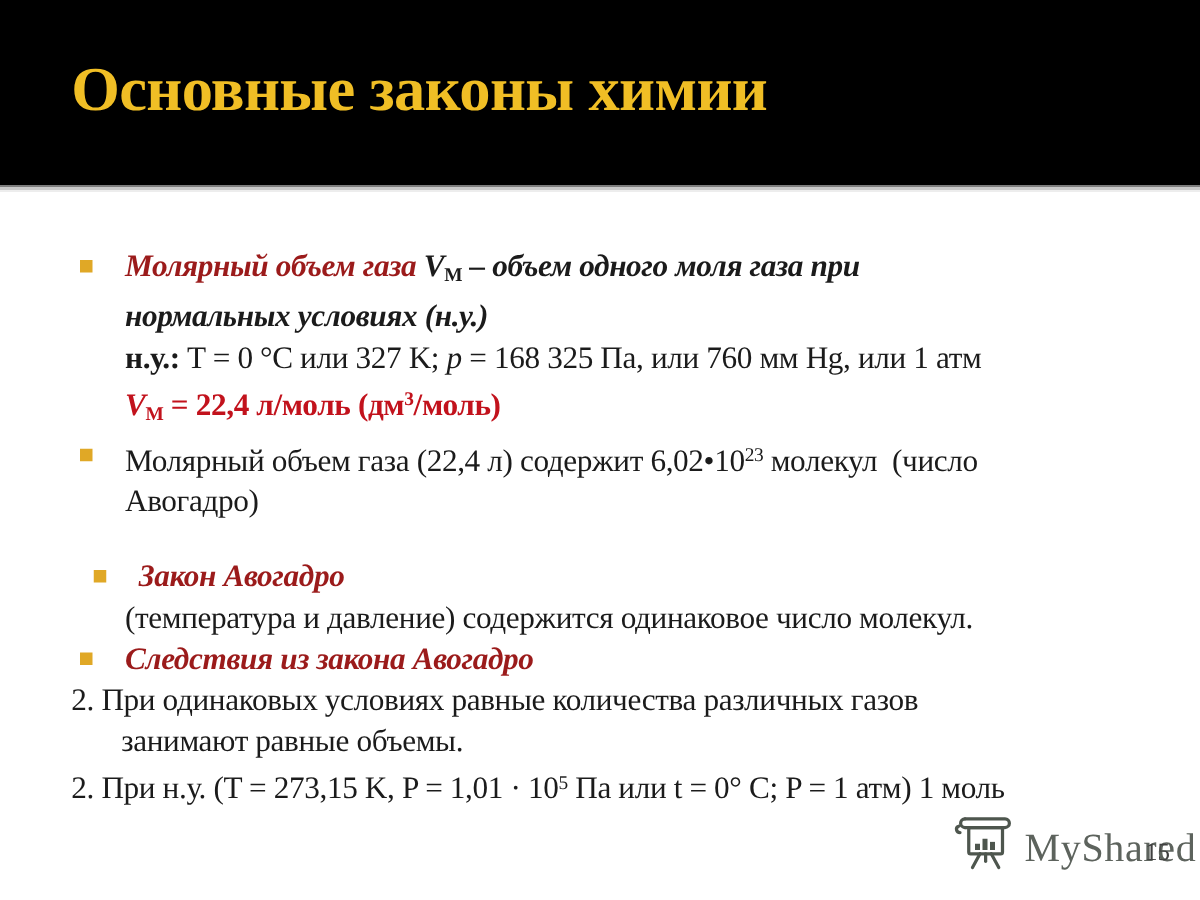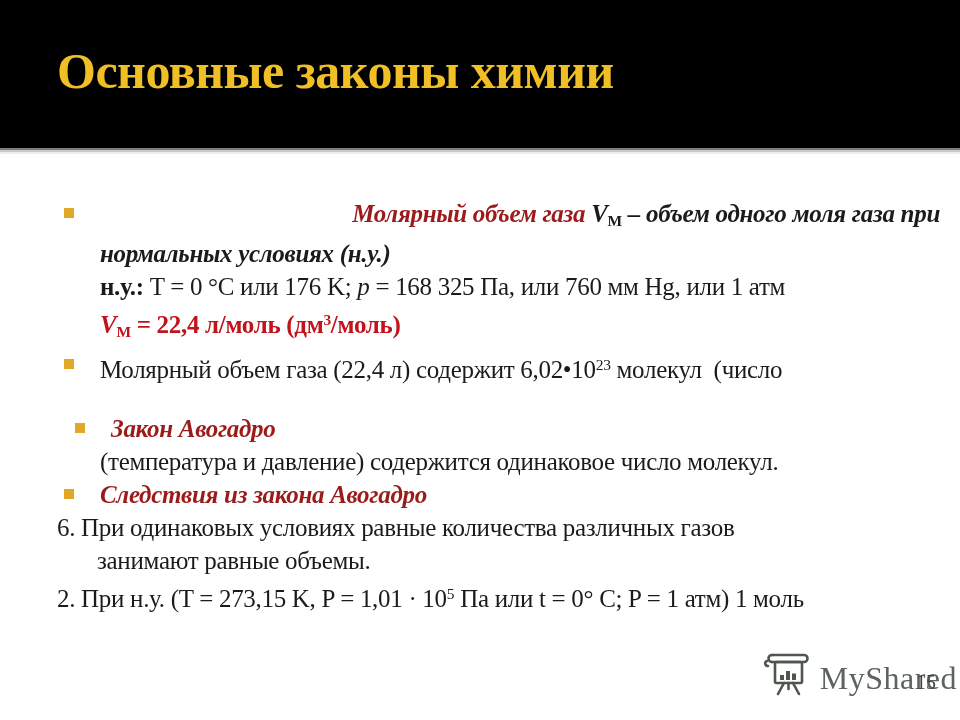--- a/index.html
+++ b/index.html
@@ -22,21 +22,21 @@
     position:absolute; top:148px; left:0; width:960px; height:8px;
     background:linear-gradient(#7d7d7d 0 2px, #c9c9c9 2px 4px, #ededed 4px 6px, #ffffff 6px);
   }
   
   .body { position:absolute; top:156px; left:0; width:960px; }
   .tline {
     position:relative; padding-left:100px; padding-right:20px;
     font-size:25px; line-height:33px; letter-spacing:-0.3px;
     color:#1b1b1b; white-space:nowrap;
   }
-  .first { margin-top:41px;text-align:right; }
+  .first { margin-top:41px; }
   .gap   { margin-top:27px;margin-left:11px; }
   .num   { padding-left:57px; }
   .num2  { padding-left:97px; }
   .center{ text-align:left; padding-right:80px; }
   .bullet {
     position:absolute; left:64px; top:11px; width:10px; height:10px;
     background:var(--bullet-gold,#e0a826);
   }
   .bi  { font-weight:bold; font-style:italic; }
   .b   { font-weight:bold; }
@@ -72,50 +72,53 @@
     <div class="tline first">
       <span class="bullet"></span>
       <span class="bi red">Молярный объем газа </span><span class="bi">V</span><sub class="b">М</sub><span class="bi"> – объем одного моля газа при</span>
     </div>
 
     <div class="tline">
       <span class="bi">нормальных условиях (н.у.)</span>
     </div>
 
     <div class="tline">
-      <span class="b">н.у.: </span><span>T = 0 °C или 176 K; </span><span class="i">p</span><span> = 168 325 Па, или 760 мм Hg, или 1 атм</span>
+      <span class="b">н.у.: </span><span>T = 0 °C или 327 K; </span><span class="i">p</span><span> = 168 325 Па, или 760 мм Hg, или 1 атм</span>
     </div>
 
     <div class="tline center">
       <span class="bi red2">V</span><sub class="b red2">М</sub><span class="b red2"> = 22,4 л/моль (дм</span><sup class="b red2">3</sup><span class="b red2">/моль)</span>
     </div>
 
     <div class="tline">
       <span class="bullet"></span>
       <span>Молярный объем газа (22,4 л) содержит 6,02•10</span><sup>23</sup><span> молекул&nbsp; (число</span>
     </div>
 
+    <div class="tline">
+      <span>Авогадро)</span>
+    </div>
 
     <div class="tline gap">
       <span class="bullet"></span>
       <span class="bi red">Закон Авогадро</span>
     </div>
 
 
     <div class="tline">
       <span>(температура и давление) содержится одинаковое число молекул.</span>
     </div>
 
     <div class="tline">
       <span class="bullet"></span>
       <span class="bi red">Следствия из закона Авогадро</span>
     </div>
 
     <div class="tline num">
-      <span>6. При одинаковых условиях равные количества различных газов</span>
+      <span>2. При одинаковых условиях равные количества различных газов</span>
     </div>
 
     <div class="tline num2">
       <span>занимают равные объемы.</span>
     </div>
 
     <div class="tline num">
       <span>2. При н.у. (T = 273,15 K, P = 1,01 · 10</span><sup>5</sup><span> Па или t = 0° C; P = 1 атм) 1 моль</span>
     </div>
 

